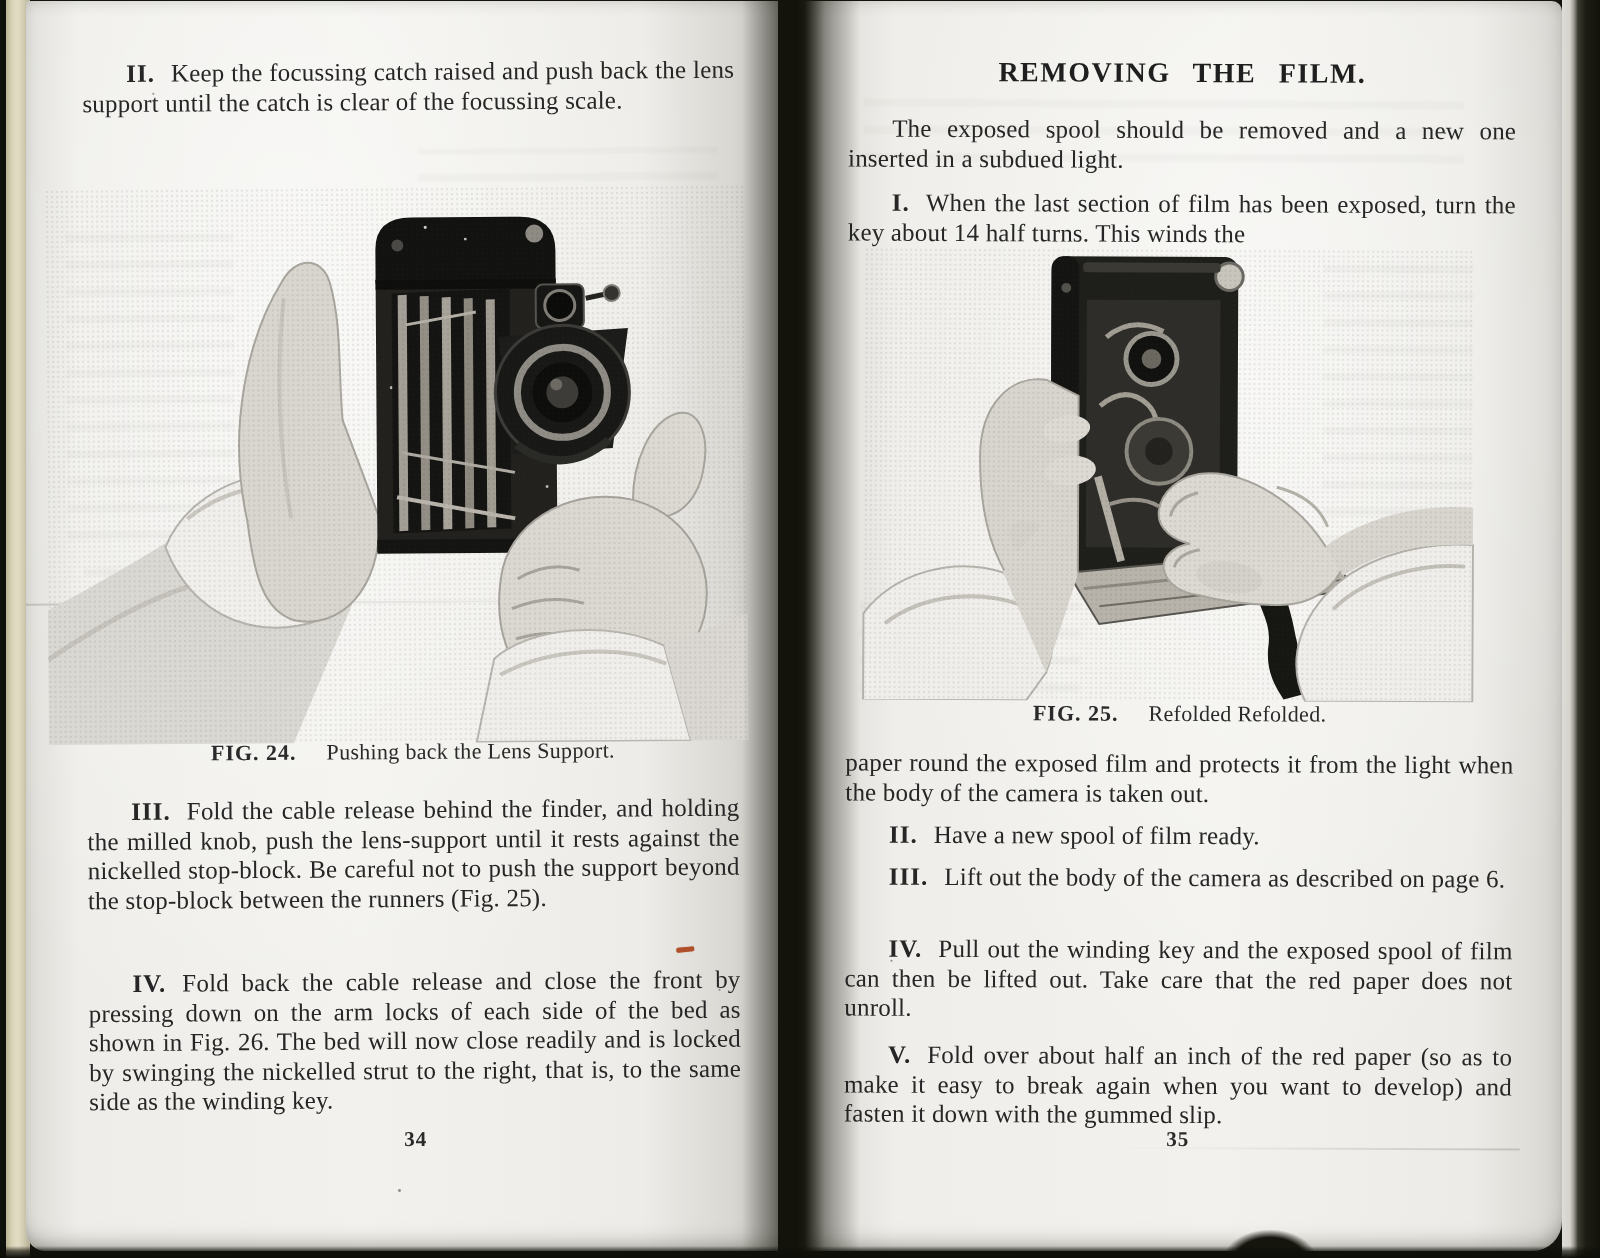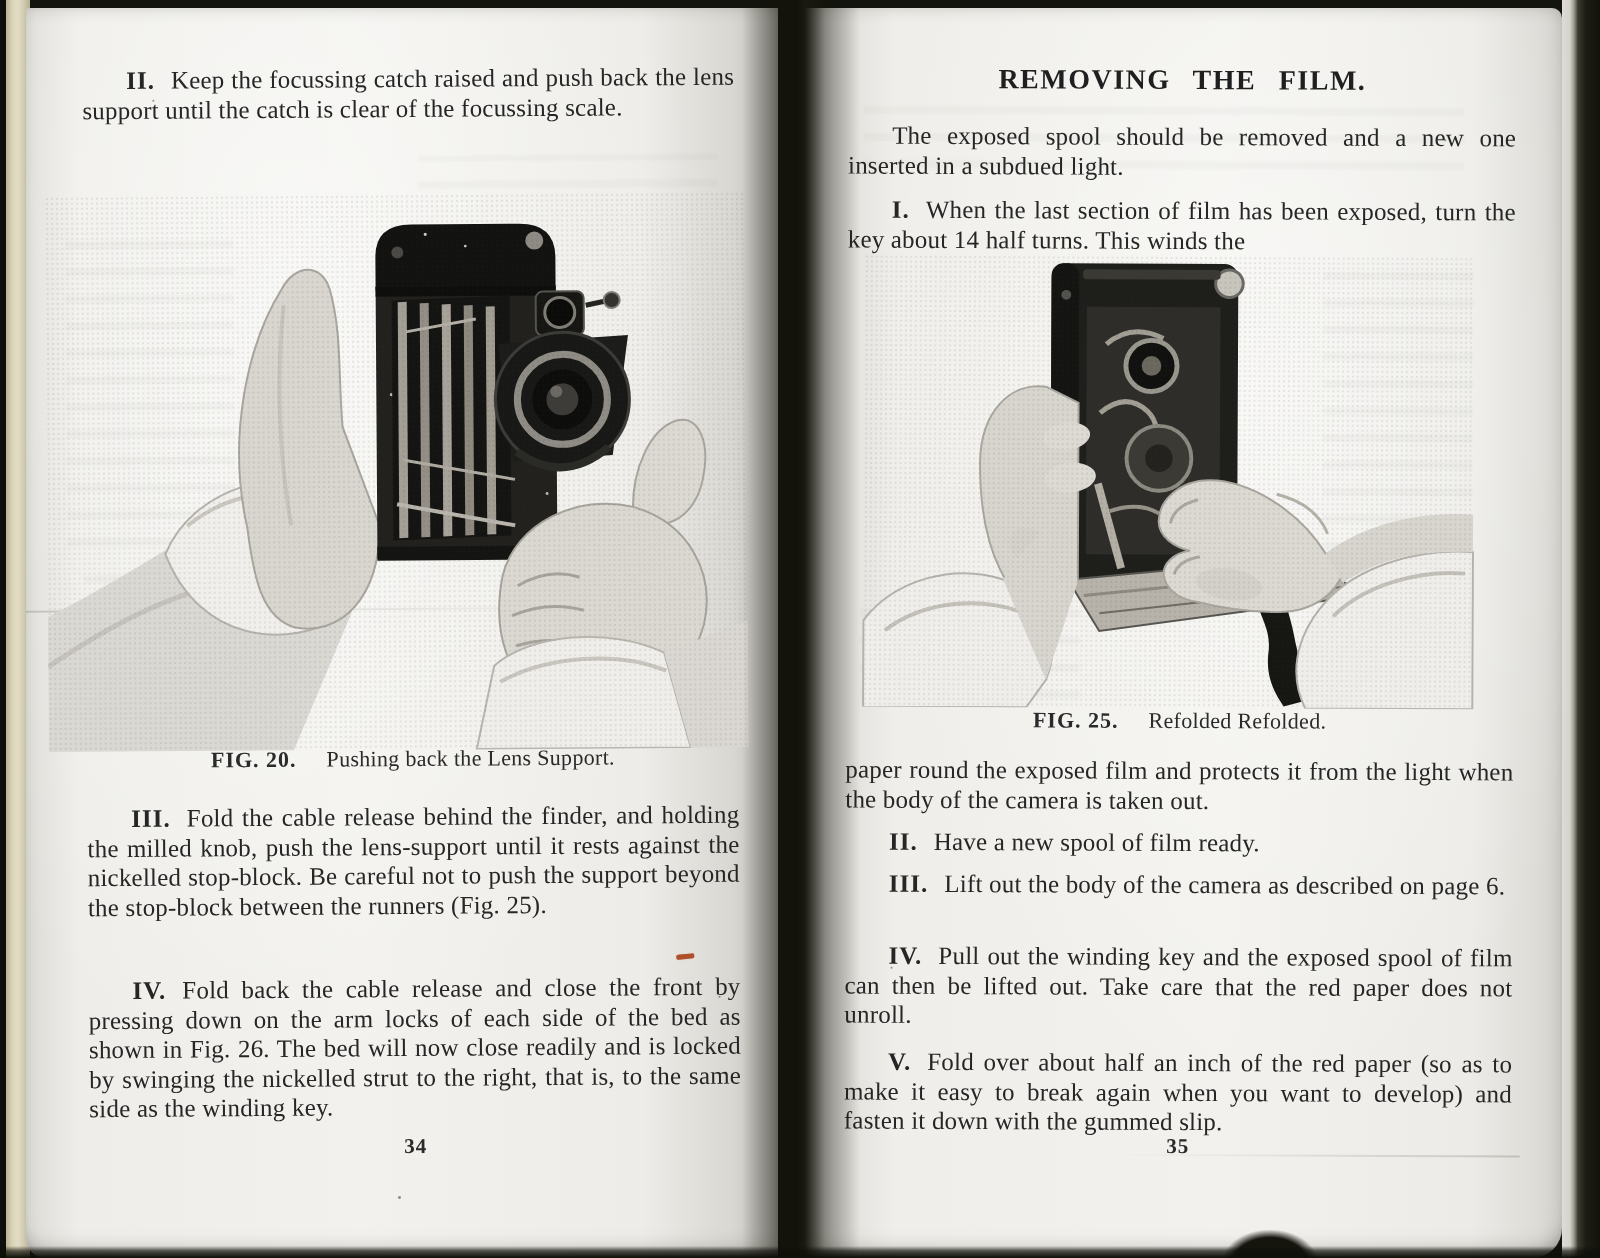--- a/index.html
+++ b/index.html
@@ -17,21 +17,21 @@
   .edge-right {
     position:absolute; left:1562px; top:0; width:38px; height:100%;
     background:linear-gradient(90deg,#dedcd6 0px,#d4d2cb 8px,#9a988e 12px,#3a3a30 16px,#1c1c14 24px,#12120c 38px);
   }
   .edge-bottom {
     position:absolute; left:0; bottom:0; width:100%; height:12px;
     background:linear-gradient(0deg,#0f0f09 0%,rgba(15,15,9,0.65) 60%,rgba(15,15,9,0) 100%);
   }
   
   .page {
-    position:absolute; top:8px; height:1250px;
+    position:absolute; top:1px; height:1250px;
   }
   .page-left {
     left:26px; width:752px;
     border-radius:4px 0 0 20px;
     background:
       radial-gradient(ellipse at 35% 25%, rgba(255,255,255,0.55), rgba(255,255,255,0) 60%),
       linear-gradient(90deg,#dcdbd6 0%,#eeede9 7%,#f2f1ed 45%,#edece8 82%,#d8d7d2 94%,#b6b5af 100%);
     box-shadow: inset 0 -16px 22px -14px rgba(40,40,28,0.55), inset 0 10px 18px -14px rgba(40,40,28,0.30);
   }
   .page-right {
@@ -192,21 +192,21 @@
           <g>
             <path d="M428,555 L446,472 C482,440 562,434 616,460 L642,555 Z" fill="#f0eeea" stroke="#b8b5af" stroke-width="2"></path>
             <path d="M616,460 L700,428 L700,555 L642,555 Z" fill="#dad7d2"></path>
             <path d="M452,488 C500,462 570,458 618,478" stroke="#c9c6bf" stroke-width="4" fill="none"></path>
           </g>
           <rect x="0" y="0" width="700" height="555" fill="url(#ht1)"></rect>
         </svg>
       </figure>
 
       <div class="figcap" style="left:60px; top:738px; width:652px;">
-        <span class="flabel">FIG. 20.</span><span>Pushing back the Lens Support.</span>
+        <span class="flabel">FIG. 24.</span><span>Pushing back the Lens Support.</span>
       </div>
 
       <p class="para indent" style="left:60px; top:794px; width:652px;">
         <span class="pnum">III.</span><span class="ptext">Fold the cable release behind the finder, and holding the milled knob, push the lens-support until it rests against the nickelled stop-block.  Be careful not to push the support beyond the stop-block between the runners (Fig. 25).</span>
       </p>
 
       <div class="pen-mark" style="left:648px; top:948px;"></div>
 
       <p class="para indent" style="left:60px; top:966px; width:652px;">
         <span class="pnum">IV.</span><span class="ptext">Fold back the cable release and close the front by pressing down on the arm locks of each side of the bed as shown in Fig. 26.  The bed will now close readily and is locked by swinging the nickelled strut to the right, that is, to the same side as the winding key.</span>

